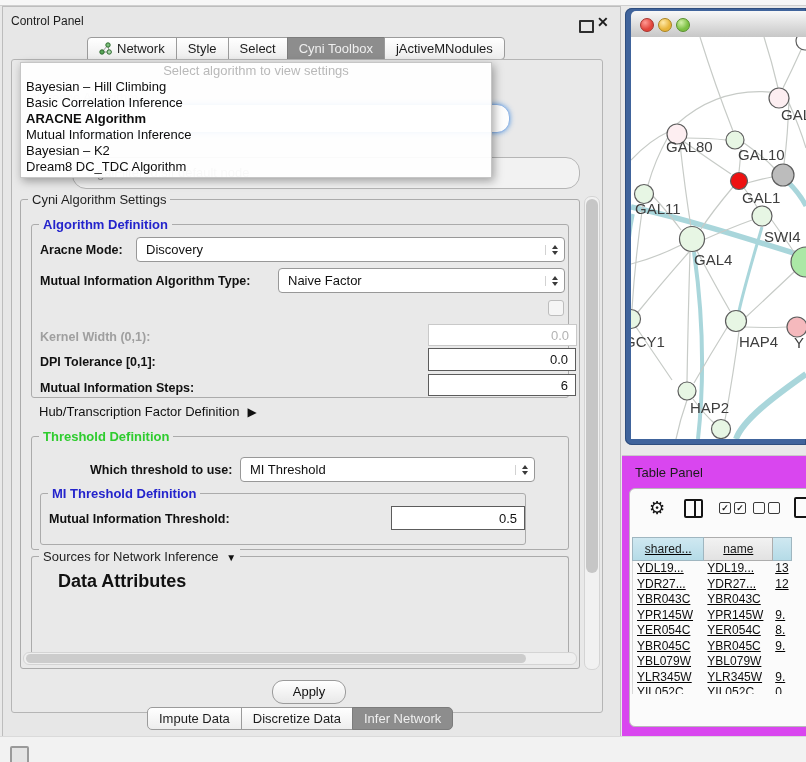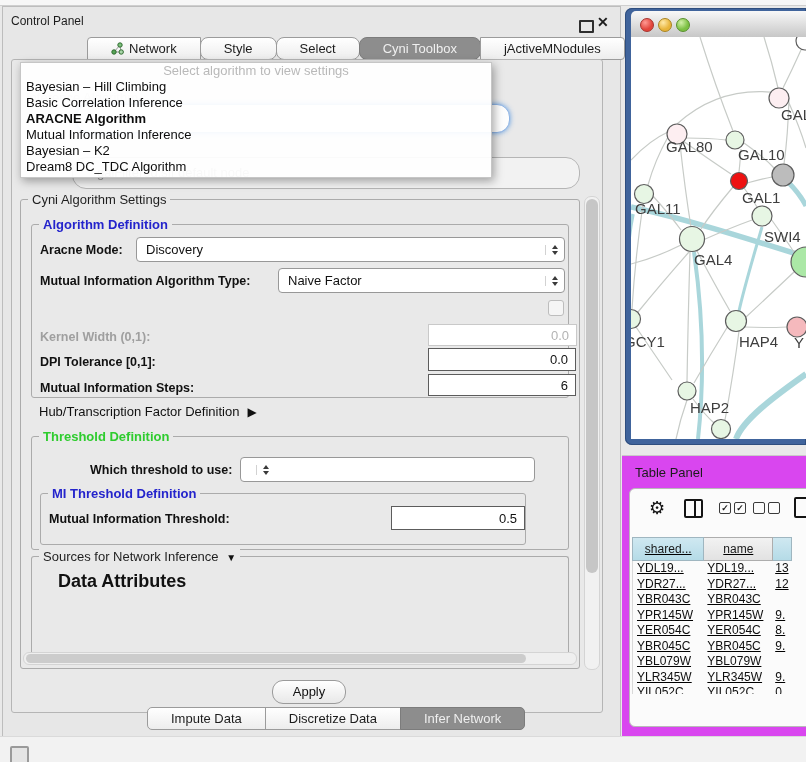--- a/index.html
+++ b/index.html
@@ -20,29 +20,29 @@
   #control-panel{left:2px;top:6px;width:617px;height:729px;background:#e7e7e7;border:1px solid #bdbdbd;}
   #cp-title{left:8px;top:7px;font-size:12px;color:#1c1c1c;}
   #cp-float{left:576px;top:13px;width:11px;height:9px;border:2px solid #2e2e2e;border-radius:1px;}
   #cp-close{left:594px;top:7px;font-size:14px;font-weight:bold;color:#1c1c1c;}
 
   
   .tabrow{display:flex;}
   #top-tabs{left:84px;top:30px;}
   #bottom-tabs{left:144px;top:700px;}
   .tab{
-    height:21px;line-height:21px;padding:0 23px;font-size:13px;color:#1c1c1c;
+    height:21px;line-height:21px;padding:0 11px;font-size:13px;color:#1c1c1c;
     background:linear-gradient(#ffffff,#ededed);
     border:1px solid #9b9b9b;margin-left:-1px;white-space:nowrap;
     display:flex;align-items:center;gap:5px;
   }
   .tab:first-child{border-radius:5px 0 0 5px;margin-left:0;}
   .tab:last-child{border-radius:0 5px 5px 0;}
   #top-tabs .tab:first-child{border-radius:5px 5px 0 0;}
-  #top-tabs .tab{border-radius:8px;}
+  #top-tabs .tab{border-radius:0;}
   #top-tabs .tab:first-child{border-radius:4px 0 0 0;}
   #top-tabs .tab:last-child{border-radius:0 4px 4px 0;}
   .tab.sel{background:#8d8d8d;color:#efefef;border-color:#7c7c7c;}
   .tabicon svg{display:block;}
 
   
   #content-panel{left:8px;top:52px;width:590px;height:652px;background:#e9e9e9;border:1px solid #b5b5b5;border-radius:3px;}
 
   
   .ghost{opacity:.45;}
@@ -232,20 +232,21 @@
 
       <span class="flabel" style="left:18px;top:204px;font-weight:normal;font-size:13px;">
         <span>Hub/Transcription Factor Definition</span><span class="arrow-right">▶</span>
       </span>
 
       <div class="grp" style="left:10px;top:236px;width:536px;height:112px;">
         <span class="legend green">Threshold Definition</span>
 
         <span class="flabel" style="left:58px;top:26px;">Which threshold to use:</span>
         <div class="combo" style="left:208px;top:20px;width:278px;height:23px;">
+          <span class="cval">MI Threshold</span>
           <span class="stepper">
               <i class="up"></i>
               <i class="dn"></i>
             </span>
         </div>
 
         <div class="grp" style="left:8px;top:56px;width:484px;height:50px;">
           <span class="legend blue">MI Threshold Definition</span>
           <span class="flabel" style="left:8px;top:18px;">Mutual Information Threshold:</span>
           <div class="tinput strong" style="left:350px;top:12px;width:118px;height:22px;">0.5</div>

